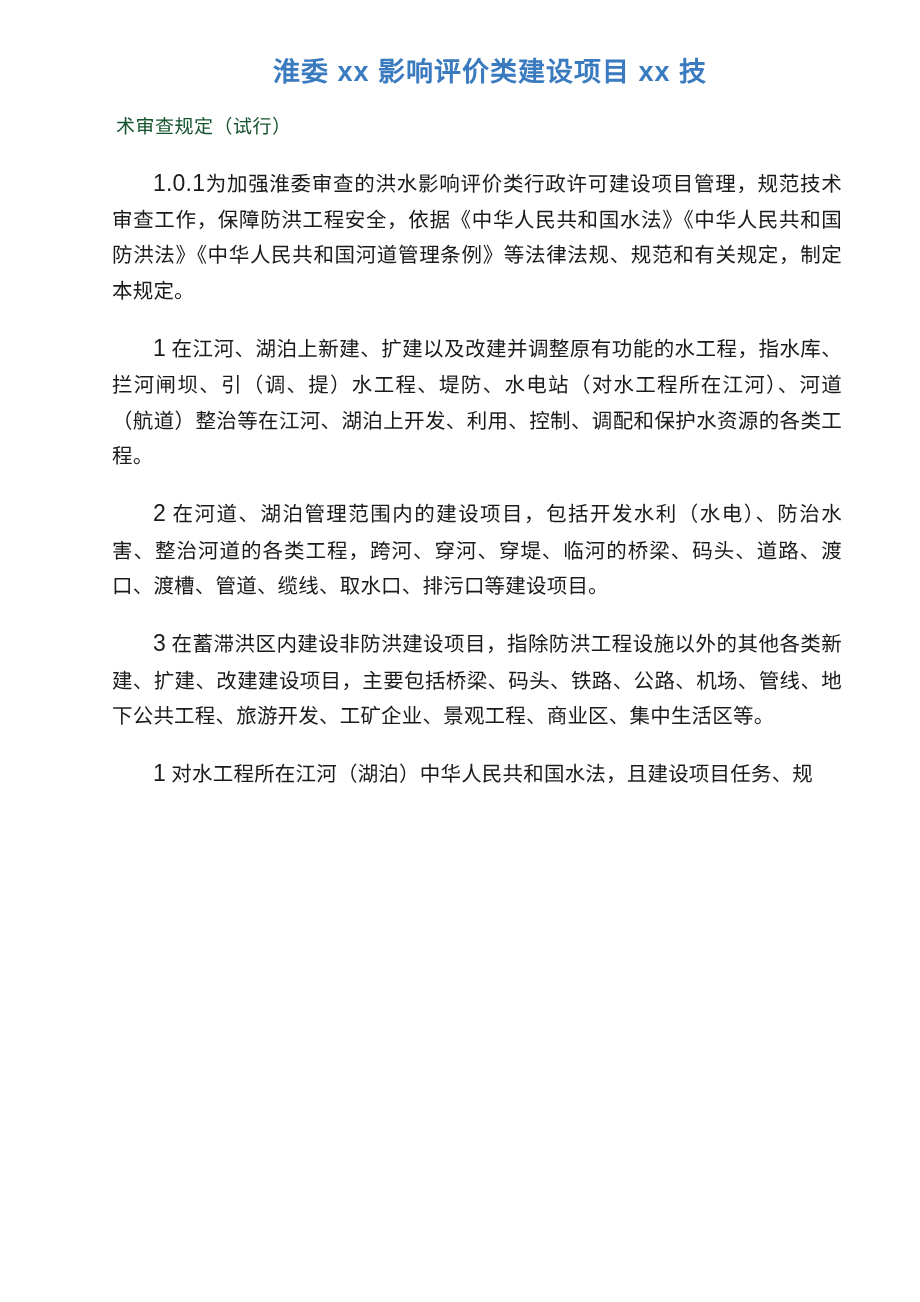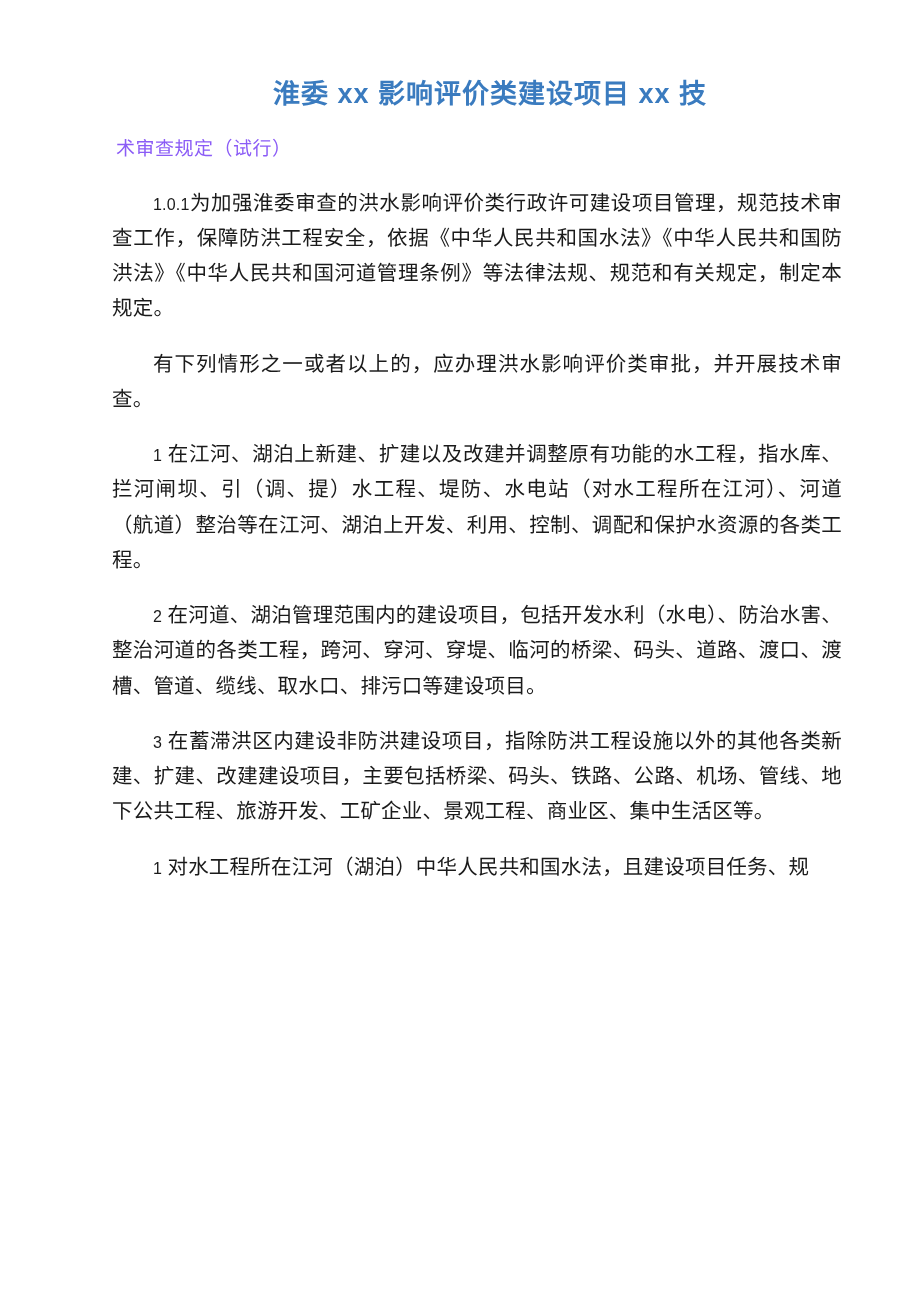--- a/index.html
+++ b/index.html
@@ -12,76 +12,73 @@
     width: 920px;
     height: 1302px;
     font-family: "Liberation Serif", "DejaVu Serif", serif;
     color: #1a1a1a;
     overflow: hidden;
   }
   .page {
     box-sizing: border-box;
     width: 920px;
     height: 1122px;
-    padding: 74px 78px 0 112px;
+    padding: 52px 78px 0 112px;
     background: #ffffff;
   }
   .doc-title {
     font-family: "Liberation Sans", "DejaVu Sans", sans-serif;
     font-size: 27px;
     font-weight: bold;
     color: #3a7bbf;
     text-align: center;
     letter-spacing: 1px;
     margin: 0 0 4px 0;
     padding-left: 26px;
     line-height: 1.5;
   }
   .title-cont {
     font-family: "Liberation Sans", "DejaVu Sans", sans-serif;
     font-size: 19px;
-    color: #8b5cf6;
+    color: #14532d;
     margin: 18px 0 0 0;
     padding-left: 4px;
     letter-spacing: 0.5px;
   }
   p.body-para {
     font-size: 20.5px;
     line-height: 1.72;
     text-align: justify;
     text-justify: inter-ideograph;
     margin: 20px 0 0 0;
     text-indent: 2em;
     letter-spacing: 0.2px;
   }
   p.body-para.first-after-title {
     margin-top: 26px;
   }
   .num-lead {
     font-family: "Liberation Sans", "DejaVu Sans", sans-serif;
-    font-size: 16px;
+    font-size: 23px;
     margin-top: 6px;
   }
 </style>
 </head>
 <body>
 
 <div class="page">
 
   <h1 class="doc-title">淮委 xx 影响评价类建设项目 xx 技</h1>
   <div class="title-cont">术审查规定（试行）</div>
 
   <p class="body-para first-after-title">
     <span class="num-lead">1.0.1</span><span>为加强淮委审查的洪水影响评价类行政许可建设项目管理，规范技术审查工作，保障防洪工程安全，依据《中华人民共和国水法》《中华人民共和国防洪法》《中华人民共和国河道管理条例》等法律法规、规范和有关规定，制定本规定。</span>
   </p>
 
 
-  <p class="body-para">
-    <span>有下列情形之一或者以上的，应办理洪水影响评价类审批，并开展技术审查。</span>
-  </p>
 
   <p class="body-para">
     <span class="num-lead">1</span>&nbsp;<span>在江河、湖泊上新建、扩建以及改建并调整原有功能的水工程，指水库、拦河闸坝、引（调、提）水工程、堤防、水电站（对水工程所在江河）、河道（航道）整治等在江河、湖泊上开发、利用、控制、调配和保护水资源的各类工程。</span>
   </p>
 
   <p class="body-para">
     <span class="num-lead">2</span>&nbsp;<span>在河道、湖泊管理范围内的建设项目，包括开发水利（水电）、防治水害、整治河道的各类工程，跨河、穿河、穿堤、临河的桥梁、码头、道路、渡口、渡槽、管道、缆线、取水口、排污口等建设项目。</span>
   </p>
 
   <p class="body-para">

